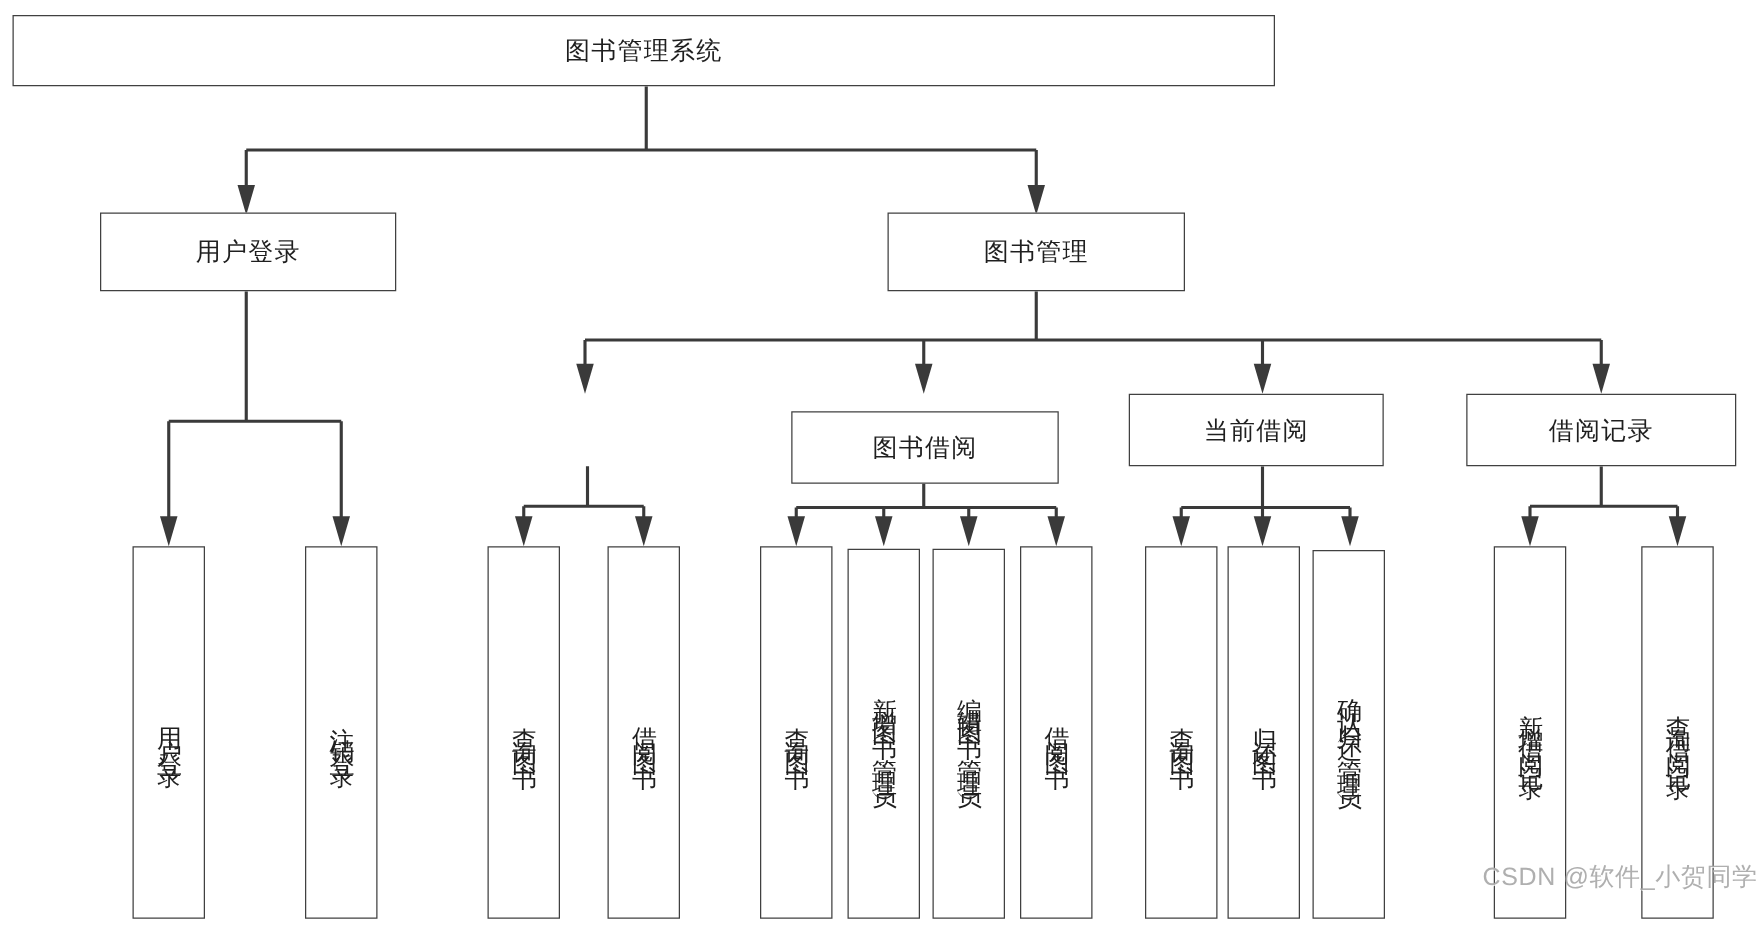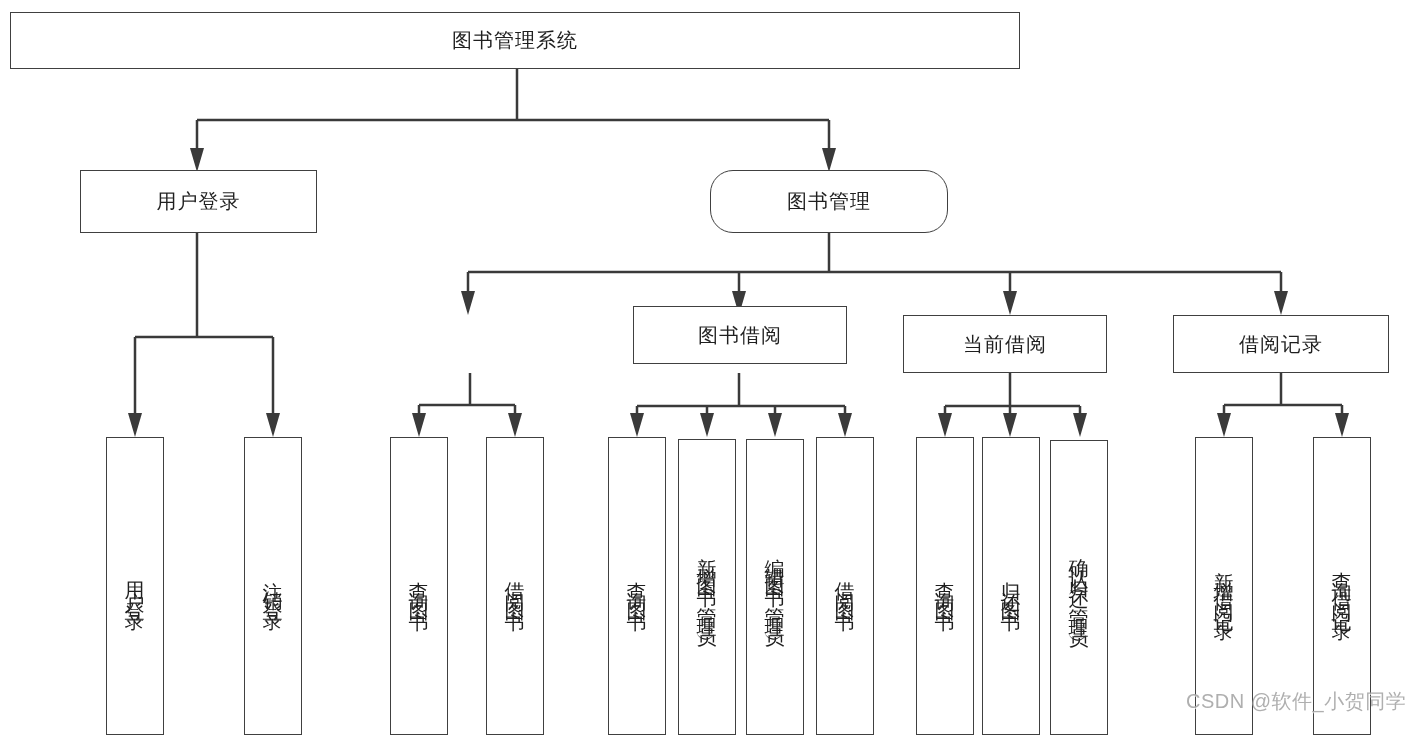--- a/index.html
+++ b/index.html
@@ -107,23 +107,23 @@
       <polygon points="1073,413 1087,413 1080,437"></polygon>
 
       <polygon points="1217,413 1231,413 1224,437"></polygon>
       <polygon points="1335,413 1349,413 1342,437"></polygon>
     </g>
   </svg>
 
   <div class="node hbox root-box" style="left:10px; top:12px; width:1010px; height:57px;">图书管理系统</div>
 
   <div class="node hbox" style="left:80px; top:170px; width:237px; height:63px;">用户登录</div>
-  <div class="node hbox" style="left:710px; top:170px; width:238px; height:63px;border-radius:23px;">图书管理</div>
+  <div class="node hbox" style="left:710px; top:170px; width:238px; height:63px;">图书管理</div>
 
-  <div class="node hbox" style="left:633px; top:306px; width:214px; height:58px;">图书借阅</div>
+  <div class="node hbox" style="left:633px; top:329px; width:214px; height:58px;">图书借阅</div>
   <div class="node hbox" style="left:903px; top:315px; width:204px; height:58px;">当前借阅</div>
   <div class="node hbox" style="left:1173px; top:315px; width:216px; height:58px;">借阅记录</div>
 
   <div class="node vbox" style="left:106px; top:437px; width:58px; height:298px;">
     <span class="vtext">用户登录</span>
   </div>
   <div class="node vbox" style="left:244px; top:437px; width:58px; height:298px;">
     <span class="vtext">注销登录</span>
   </div>
 

